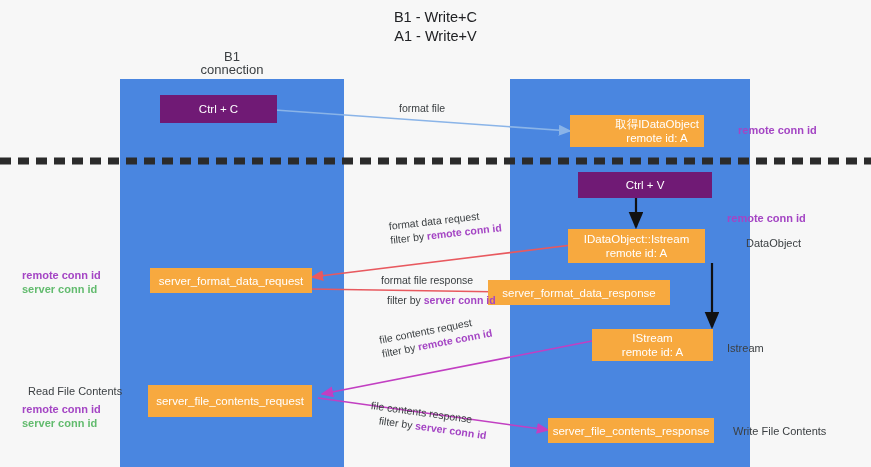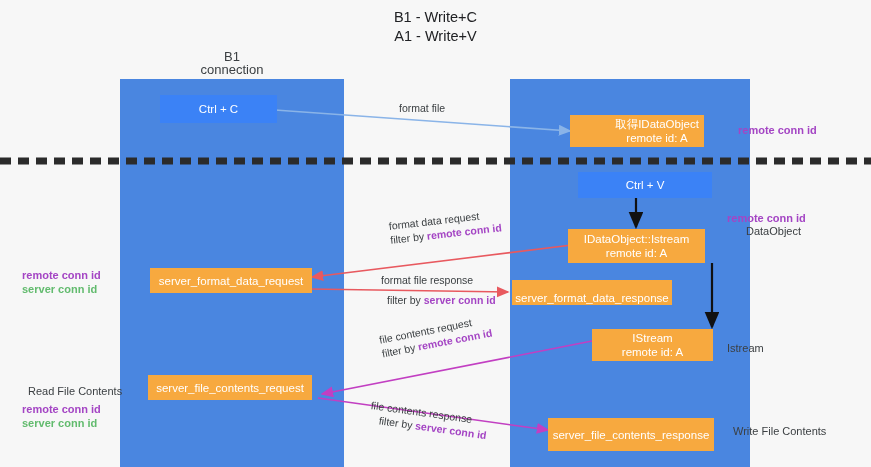--- a/index.html
+++ b/index.html
@@ -3,21 +3,21 @@
 <meta charset="utf-8">
 <style>
   html,body{margin:0;padding:0;background:#f7f7f7;}
   body{font-family:"Liberation Sans",sans-serif;}
   #stage{position:relative;width:871px;height:467px;background:#f7f7f7;overflow:hidden;}
   .lane{position:absolute;background:#4a86e0;}
   .hdr{position:absolute;text-align:center;color:#3c4043;font-size:13px;line-height:13px;}
   .title{position:absolute;text-align:center;color:#202124;font-size:14.5px;line-height:19px;}
   .box{position:absolute;box-sizing:border-box;display:flex;flex-direction:column;
        align-items:center;justify-content:center;color:#fff;font-size:11.5px;line-height:14px;text-align:center;}
-  .green{background:#3b82f6;}
+  .green{background:#701a75;}
   .orange{background:#f7a93f;}
   .side{position:absolute;font-size:11px;line-height:14px;color:#3c4043;white-space:nowrap;}
   .purple{color:#a445c4;font-weight:bold;}
   .greentx{color:#62bb6e;font-weight:bold;}
   .edgelbl{position:absolute;font-size:10.5px;line-height:14px;color:#3c4043;white-space:nowrap;}
   .edgelbl b{font-weight:bold;}
   svg.ovl{position:absolute;left:0;top:0;width:871px;height:467px;pointer-events:none;}
 </style>
 </head>
 <body>
@@ -86,29 +86,29 @@
 
   <div class="box orange" style="left:592px;top:329px;width:121px;height:32px;">
     <div>IStream</div>
     <div>remote id: A</div>
   </div>
 
   <div class="box orange" style="left:150px;top:268px;width:162px;height:25px;">
     <div>server_format_data_request</div>
   </div>
 
-  <div class="box orange" style="left:512px;top:280px;width:160px;height:25px;justify-content:flex-end;">
+  <div class="box orange" style="left:488px;top:280px;width:182px;height:25px;">
     <div>server_format_data_response</div>
   </div>
 
-  <div class="box orange" style="left:148px;top:375px;width:164px;height:25px;">
+  <div class="box orange" style="left:148px;top:385px;width:164px;height:32px;">
     <div>server_file_contents_request</div>
   </div>
 
-  <div class="box orange" style="left:548px;top:418px;width:166px;height:33px;">
+  <div class="box orange" style="left:548px;top:418px;width:166px;height:25px;">
     <div>server_file_contents_response</div>
   </div>
 
   <div class="edgelbl" style="left:399px;top:101px;">
     <span>format file</span>
   </div>
 
   <div class="edgelbl" style="left:388px;top:219px;transform:rotate(-6.5deg);transform-origin:left top;">
     <div>format data request</div>
     <div><span>filter by </span><b class="purple">remote conn id</b></div>
@@ -124,21 +124,21 @@
     <div><span>filter by </span><b class="purple">remote conn id</b></div>
   </div>
 
   <div class="edgelbl" style="left:372px;top:398px;transform:rotate(8deg);transform-origin:left top;">
     <div>file contents response</div>
     <div style="margin-left:10px;"><span>filter by </span><b class="purple">server conn id</b></div>
   </div>
 
   <div class="side purple" style="left:738px;top:123px;">remote conn id</div>
   <div class="side purple" style="left:727px;top:211px;">remote conn id</div>
-  <div class="side" style="left:727px;top:224px;padding-left:19px;">DataObject</div>
+  <div class="side" style="left:727px;top:236px;padding-left:19px;">DataObject</div>
   <div class="side" style="left:727px;top:341px;">Istream</div>
   <div class="side" style="left:733px;top:424px;text-align:right;">Write File Contents</div>
 
   <div class="side purple" style="left:22px;top:268px;">remote conn id</div>
   <div class="side greentx" style="left:22px;top:282px;">server conn id</div>
 
   <div class="side" style="left:28px;top:384px;">Read File Contents</div>
   <div class="side purple" style="left:22px;top:402px;">remote conn id</div>
   <div class="side greentx" style="left:22px;top:416px;">server conn id</div>
 

